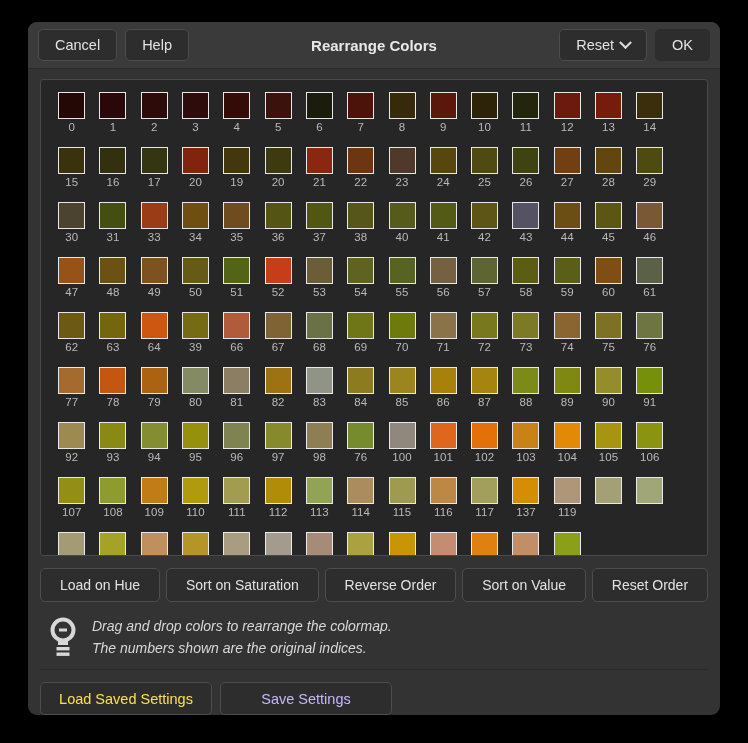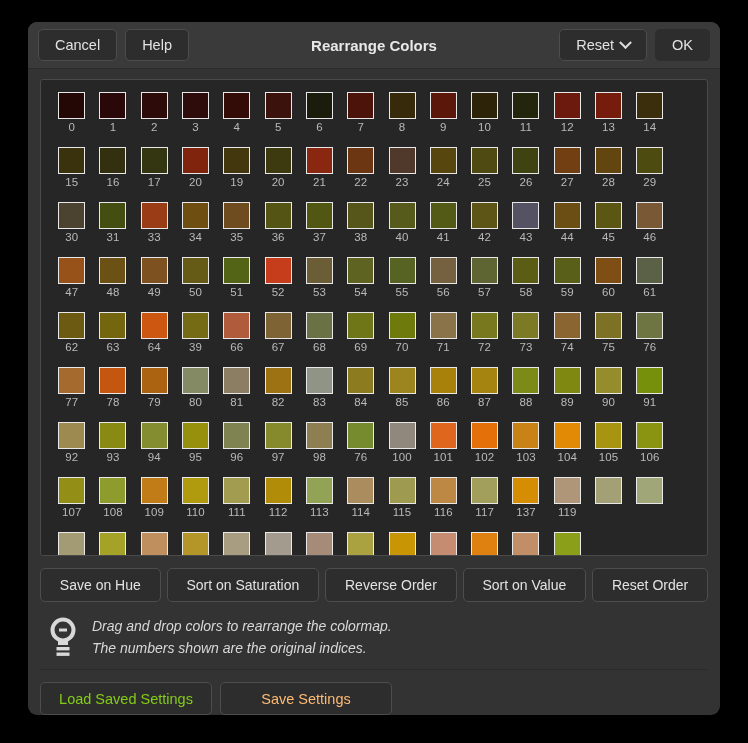--- a/index.html
+++ b/index.html
@@ -152,30 +152,30 @@
     margin-top: 10px;
     padding-bottom: 12px;
     flex: 0 0 auto;
     border-top: 1px solid #2b2b2b;
     padding-top: 12px;
   }
   .fbtn {
     background: #2d2d2d;
     border: 1px solid #4d4d4d;
     border-radius: 5px;
-    color: #fdba74;
+    color: #c4b5fd;
     font-size: 14.5px;
     height: 33px;
     width: 172px;
     display: flex;
     align-items: center;
     justify-content: center;
     cursor: pointer;
   }
-  .fbtn.disabled { color: #84cc16; cursor: default; }
+  .fbtn.disabled { color: #fde047; cursor: default; }
 </style>
 </head>
 <body>
 
 <div class="dialog">
 
   <div class="header">
     <div class="hbtn">Cancel</div>
     <div class="hbtn">Help</div>
     <div class="title">Rearrange Colors</div>
@@ -705,21 +705,21 @@
           <div class="cell">
             <div class="sw" style="background: rgb(194, 142, 104);"></div>
           </div>
           <div class="cell">
             <div class="sw" style="background: rgb(139, 160, 24);"></div>
           </div>
         </div>
     </div>
 
     <div class="sortrow">
-      <div class="sbtn">Save on Hue</div>
+      <div class="sbtn">Load on Hue</div>
       <div class="sbtn">Sort on Saturation</div>
       <div class="sbtn">Reverse Order</div>
       <div class="sbtn">Sort on Value</div>
       <div class="sbtn">Reset Order</div>
     </div>
 
     <div class="hint">
       <svg class="bulb" viewBox="0 0 30 42">
         <circle cx="15" cy="13" r="10.5" fill="none" stroke="#d8d8d8" stroke-width="4"></circle>
         <rect x="11" y="11.5" width="8" height="3" fill="#d8d8d8"></rect>

